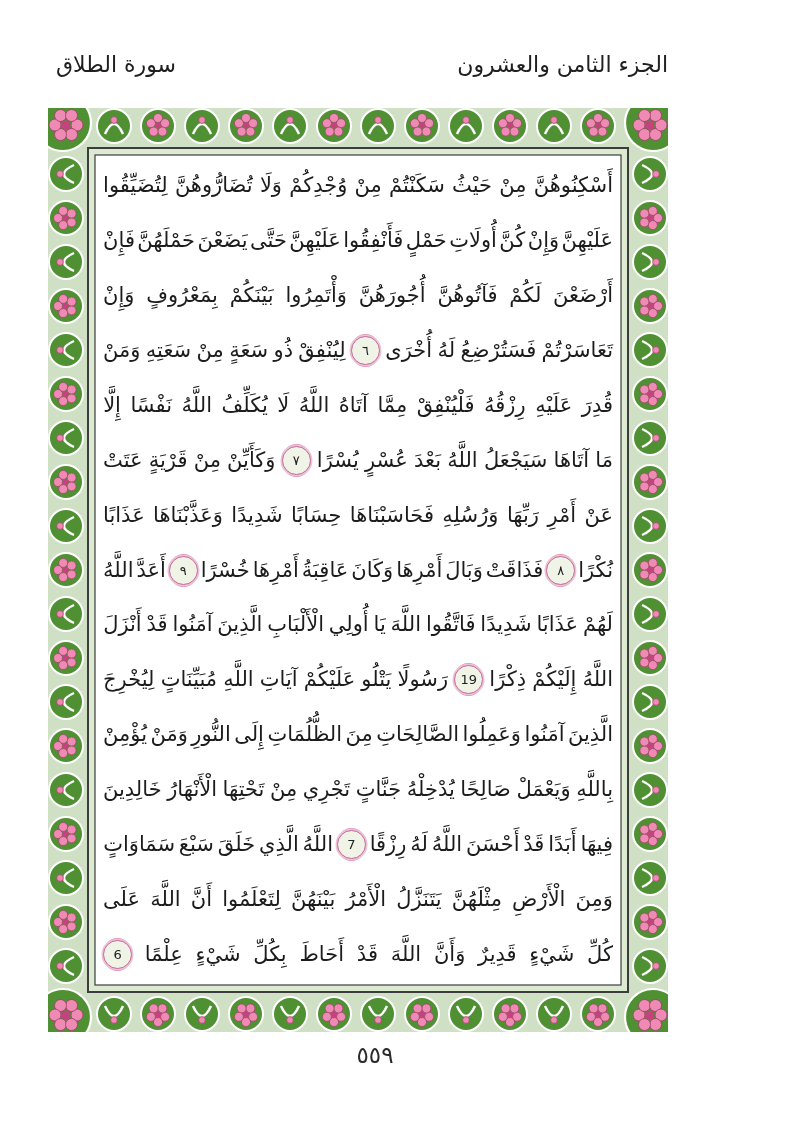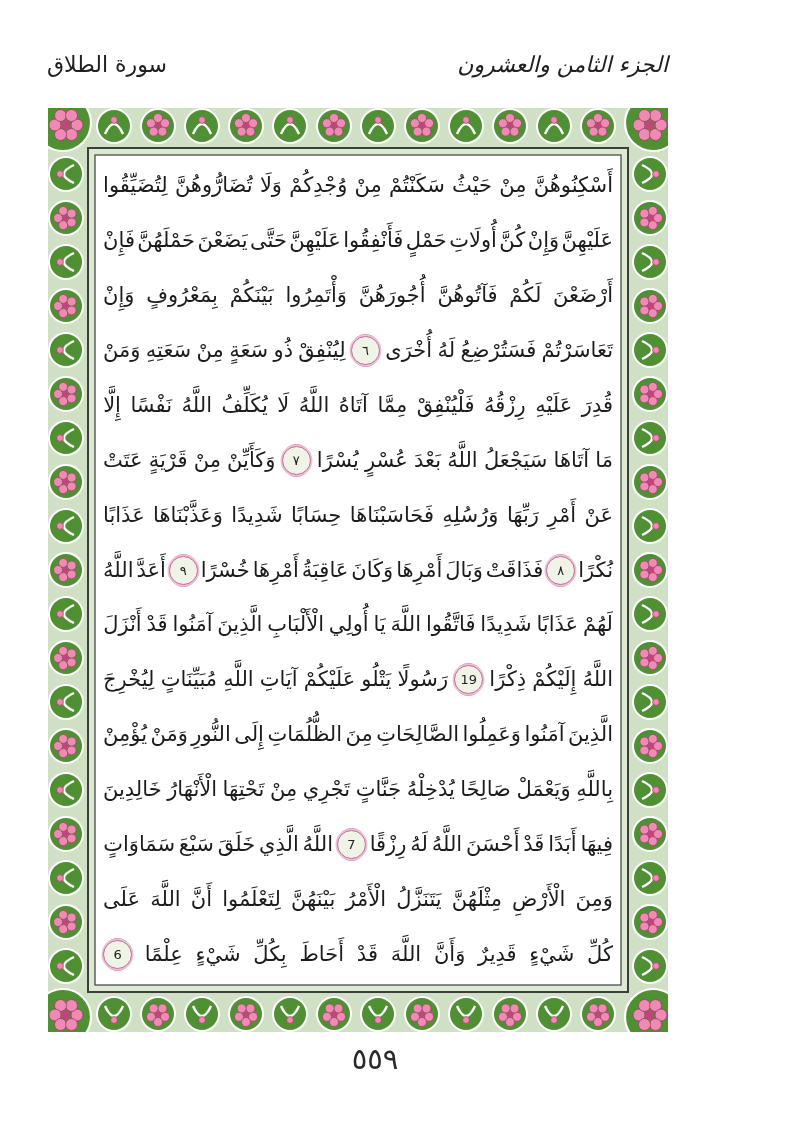--- a/index.html
+++ b/index.html
@@ -11,43 +11,43 @@
     --frame-gap:#dcead2;
     --ink:#1c1c1c;
     --paper:#ffffff;
   }
   html,body{margin:0;padding:0;background:var(--paper);}
   .page{
     position:relative;width:798px;height:1140px;background:var(--paper);
     font-family:"DejaVu Sans",sans-serif;color:var(--ink);overflow:hidden;
   }
   .hdr{position:absolute;top:52px;font-size:22px;color:#202020;direction:rtl;white-space:nowrap;}
-  .hdr-juz{right:130px;font-style:italic;}
-  .hdr-surah{left:47px;}
+  .hdr-juz{right:130px;}
+  .hdr-surah{left:56px;}
   .frame-svg{position:absolute;left:48px;top:108px;}
   .text-area{
     position:absolute;left:95px;top:155px;width:526px;height:830px;
     direction:rtl;display:flex;flex-direction:column;justify-content:space-evenly;
     padding:2px 8px;box-sizing:border-box;
   }
   .line{
     display:flex;justify-content:space-between;align-items:center;
     height:53px;font-size:21px;line-height:1;white-space:nowrap;
   }
   .line .w{display:inline-block;}
   .ayah-marker{
     display:inline-flex;align-items:center;justify-content:center;
     width:27px;height:27px;border-radius:50%;
     background:#f0f4e6;border:1.6px solid #c4669a;
     box-shadow:0 0 0 1.5px #ecc2d6, 0 -3px 0 -1px #d981ac, 0 3px 0 -1px #d981ac;
     font-size:13px;color:#222;flex:0 0 auto;
   }
   .page-number{
     position:absolute;left:330px;top:1042px;width:90px;text-align:center;
-    font-size:29px;color:#2a2a2a;letter-spacing:2px;
+    font-size:23px;color:#2a2a2a;letter-spacing:2px;
   }
 </style>
 </head>
 <body>
 
 <div class="page">
 
   <div class="hdr hdr-juz">الجزء الثامن والعشرون</div>
   <div class="hdr hdr-surah">سورة الطلاق</div>
 

